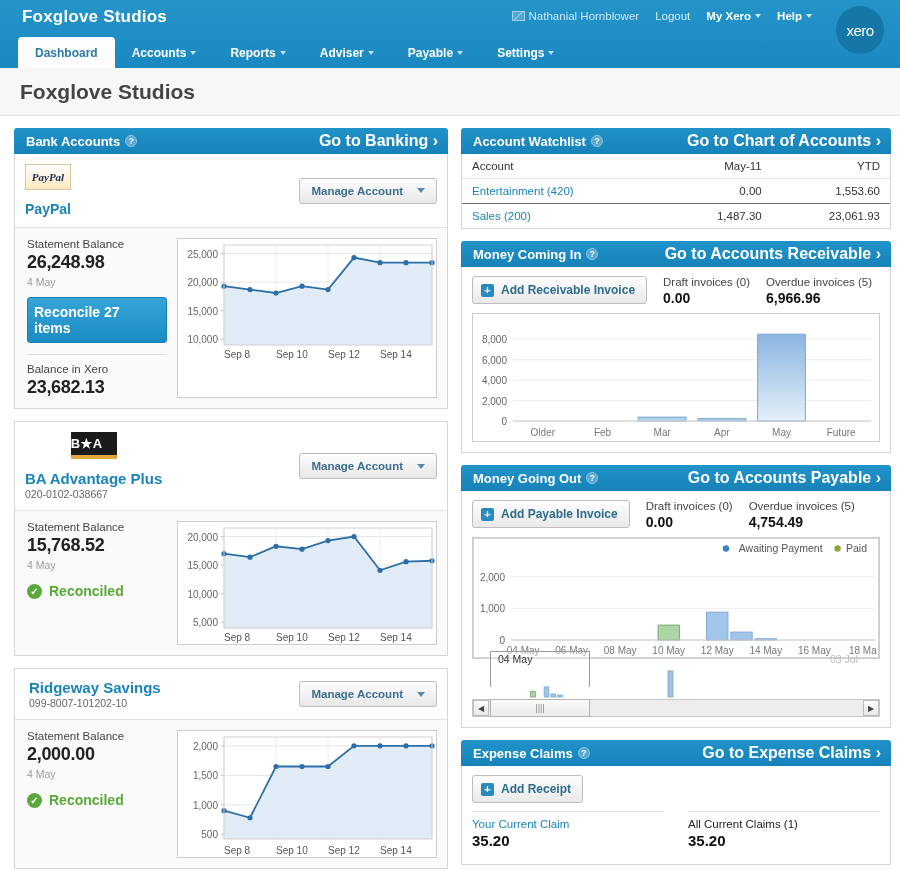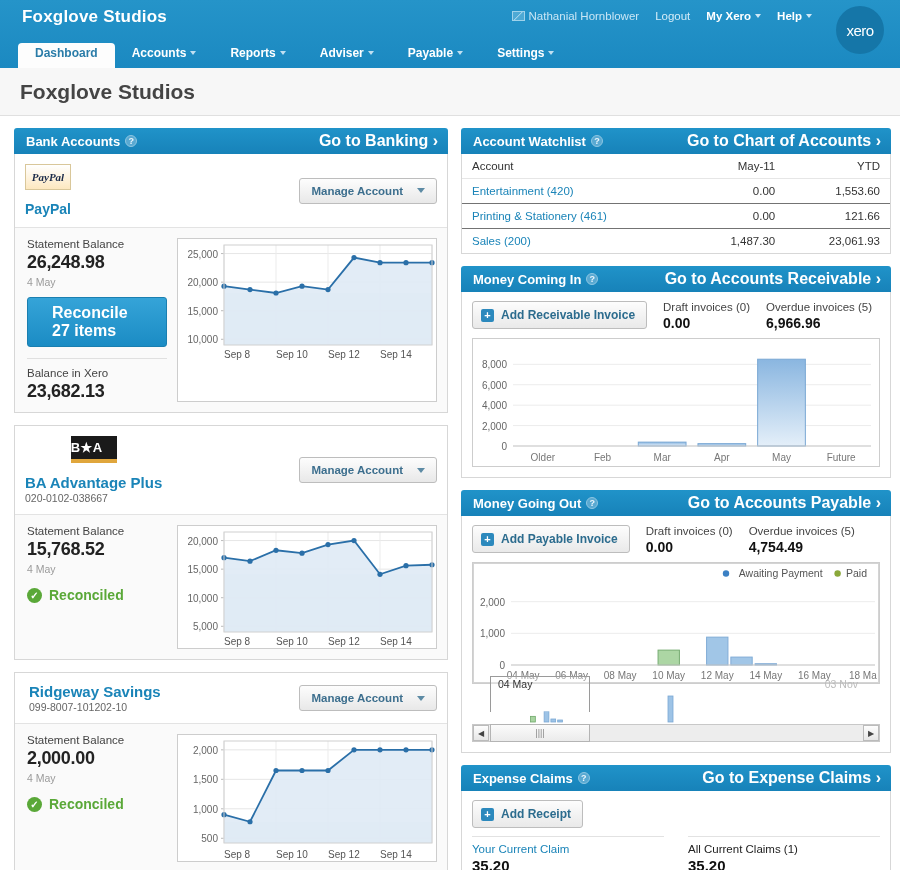--- a/index.html
+++ b/index.html
@@ -59,21 +59,21 @@
     display: flex; align-items: center; justify-content: center;
     color: #ffffff; font-size: 15px; letter-spacing: -0.5px;
   }
 
   
   .tabs {
     position: absolute; left: 18px; bottom: 0;
     display: flex; align-items: flex-end;
   }
   .tab {
-    padding: 3px 17px 8px 17px;
+    padding: 9px 17px 8px 17px;
     color: #ffffff;
     font-size: 12px; font-weight: bold;
     border-radius: 4px 4px 0 0;
     cursor: pointer;
     white-space: nowrap;
   }
   .tab.active {
     background: #fdfdfd;
     color: #2a7ca8;
   }
@@ -187,22 +187,22 @@
   .bank-card-body { display: flex; padding: 10px; gap: 10px; justify-content: space-between; }
   .bank-stats { width: 145px; padding-left: 2px; }
   .stat-label { font-size: 11.5px; color: #444; }
   .stat-value { font-size: 18px; font-weight: bold; color: #222; margin-top: 2px; letter-spacing: -0.3px; }
   .stat-date { font-size: 10.5px; color: #9b9b9b; margin-top: 3px; }
   .reconcile-btn {
     display: inline-block; margin-top: 9px;
     background: linear-gradient(#35a4d8, #1b8cc4);
     border: 1px solid #1a7fb0;
     border-radius: 3px;
-    color: #ffffff; font-size: 16px; font-weight: bold;
-    padding: 6px 24px; cursor: pointer;
+    color: #ffffff; font-size: 14px; font-weight: bold;
+    padding: 6px 6px; cursor: pointer;
   }
   .divider { border-top: 1px solid #e0e0e0; margin: 11px 0 8px 0; }
   .reconciled {
     display: flex; align-items: center; gap: 7px;
     margin-top: 12px;
     color: #5aa838; font-size: 14px; font-weight: bold;
   }
   .tick-icon {
     width: 15px; height: 15px; border-radius: 50%;
     background: #5aa838; color: #ffffff;
@@ -586,25 +586,20 @@
               <th>YTD</th>
             </tr>
           </thead>
           <tbody>
             <tr>
               <td class="acct"><a>Entertainment (420)</a></td>
               <td>0.00</td>
               <td>1,553.60</td>
             </tr>
             <tr>
-              <td class="acct"><a>Printing &amp; Stationery (461)</a></td>
-              <td>0.00</td>
-              <td>121.66</td>
-            </tr>
-            <tr>
               <td class="acct"><a>Sales (200)</a></td>
               <td>1,487.30</td>
               <td>23,061.93</td>
             </tr>
           </tbody>
         </table>
       </div>
     </div>
 
     <div class="panel">
@@ -722,21 +717,21 @@
                 <rect x="0" y="0" width="406" height="30" fill="#fff"></rect>
                 <rect x="72.13333333333333" y="17.439999999999998" width="4.736666666666666" height="10.56" fill="#9dc3e6" stroke="#7aa8d4" stroke-width="0.8"></rect>
                 <rect x="78.9" y="25" width="4.736666666666666" height="3" fill="#9dc3e6" stroke="#7aa8d4" stroke-width="0.8"></rect>
                 <rect x="85.66666666666667" y="26" width="4.736666666666666" height="2" fill="#9dc3e6" stroke="#7aa8d4" stroke-width="0.8"></rect>
                 <rect x="58.6" y="22.36" width="4.736666666666666" height="5.64" fill="#a8d4a0" stroke="#6fa86a" stroke-width="0.8"></rect>
                 <rect x="196" y="2" width="5" height="26" fill="#9dc3e6" stroke="#7aa8d4" stroke-width="0.8"></rect>
               </svg>
           </div>
           <div class="scroll-box"></div>
           <div class="scroll-label-left">04 May</div>
-          <div class="scroll-label-right">03 Nov</div>
+          <div class="scroll-label-right">03 Jul</div>
           <div class="scroll-track">
             <div class="scroll-arrow">◀</div>
             <div class="scroll-arrow">▶</div>
           </div>
           <div class="scroll-thumb">
             <span class="grip">||||</span>
           </div>
         </div>
       </div>
     </div>

